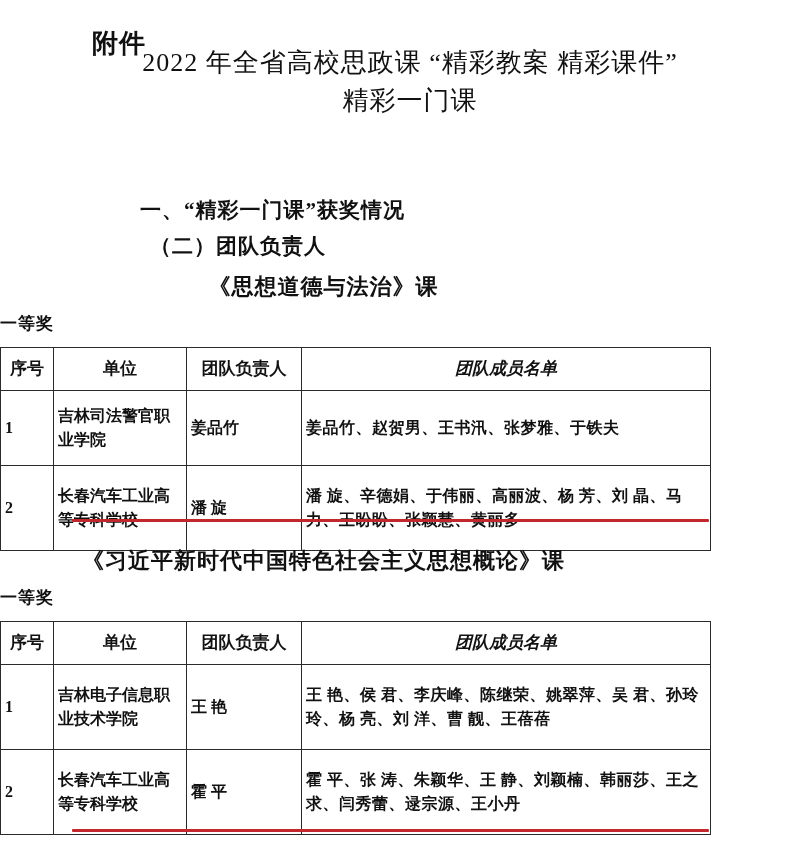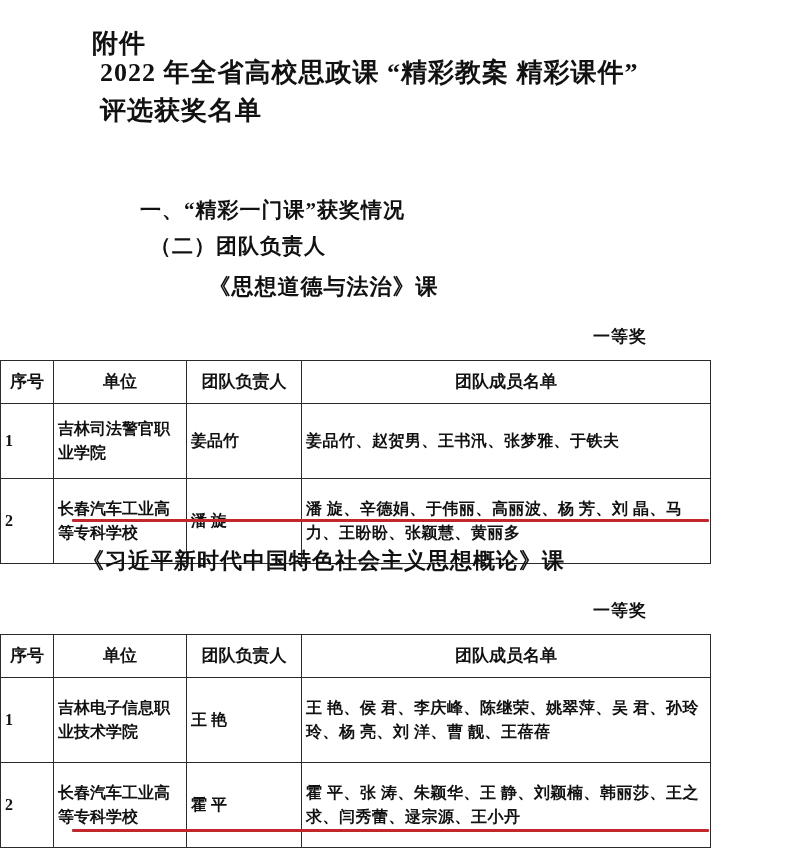--- a/index.html
+++ b/index.html
@@ -25,25 +25,25 @@
     position: absolute;
     left: 92px;
     top: 26px;
     font-size: 26px;
     font-weight: bold;
     letter-spacing: 1px;
   }
   .doc-title {
     position: absolute;
     left: 100px;
-    top: 54px;
+    top: 44px;
     width: 620px;
-    text-align: left;
+    text-align: center;
     font-size: 26px;
-    font-weight: bold;
+    font-weight: normal;
     line-height: 38px;
     letter-spacing: 1px;
   }
   .section-heading {
     position: absolute;
     left: 140px;
     top: 196px;
     font-size: 21px;
     font-weight: bold;
     letter-spacing: 1px;
@@ -58,25 +58,25 @@
   }
   .course-title {
     width: 100%;
     text-align: center;
     font-size: 22px;
     font-weight: bold;
     letter-spacing: 1px;
   }
   .award-level {
     width: 100%;
-    text-align: right;
+    text-align: left;
     font-size: 17px;
     font-weight: bold;
     letter-spacing: 1px;
-    margin-top: 23px;
+    margin-top: 10px;
   }
   .block {
     position: absolute;
     left: 0;
     width: 647px;
   }
   .block-1 { top: 272px; }
   .block-2 { top: 546px; }
 
   table.award-table {
@@ -93,21 +93,21 @@
     vertical-align: middle;
     line-height: 24px;
   }
   table.award-table thead th {
     height: 30px;
     font-size: 17px;
   }
   .col-no { width: 44px; }
   .col-unit { width: 124px; }
   .col-leader { width: 106px; }
-  .col-members { width: 400px; }
+  .col-members { width: 400px; font-style: italic; }
 
   td.unit-cell {
     text-align: left;
     padding-left: 10px;
     padding-right: 6px;
     line-height: 26px;
   }
   td.members-cell {
     text-align: left;
     padding-left: 12px;
@@ -137,21 +137,21 @@
 </style>
 </head>
 <body>
 
 <div class="page">
 
   <div class="attachment-label">附件</div>
 
   <div class="doc-title">
     <div>2022 年全省高校思政课 “精彩教案 精彩课件”</div>
-    <div>评选获奖名单</div>
+    <div>精彩一门课</div>
   </div>
 
   <div class="section-heading">一、“精彩一门课”获奖情况</div>
   <div class="subsection-heading">（二）团队负责人</div>
 
   <div class="block block-1">
     <div class="course-title">《思想道德与法治》课</div>
     <div class="award-level">一等奖</div>
 
     <table class="award-table">

